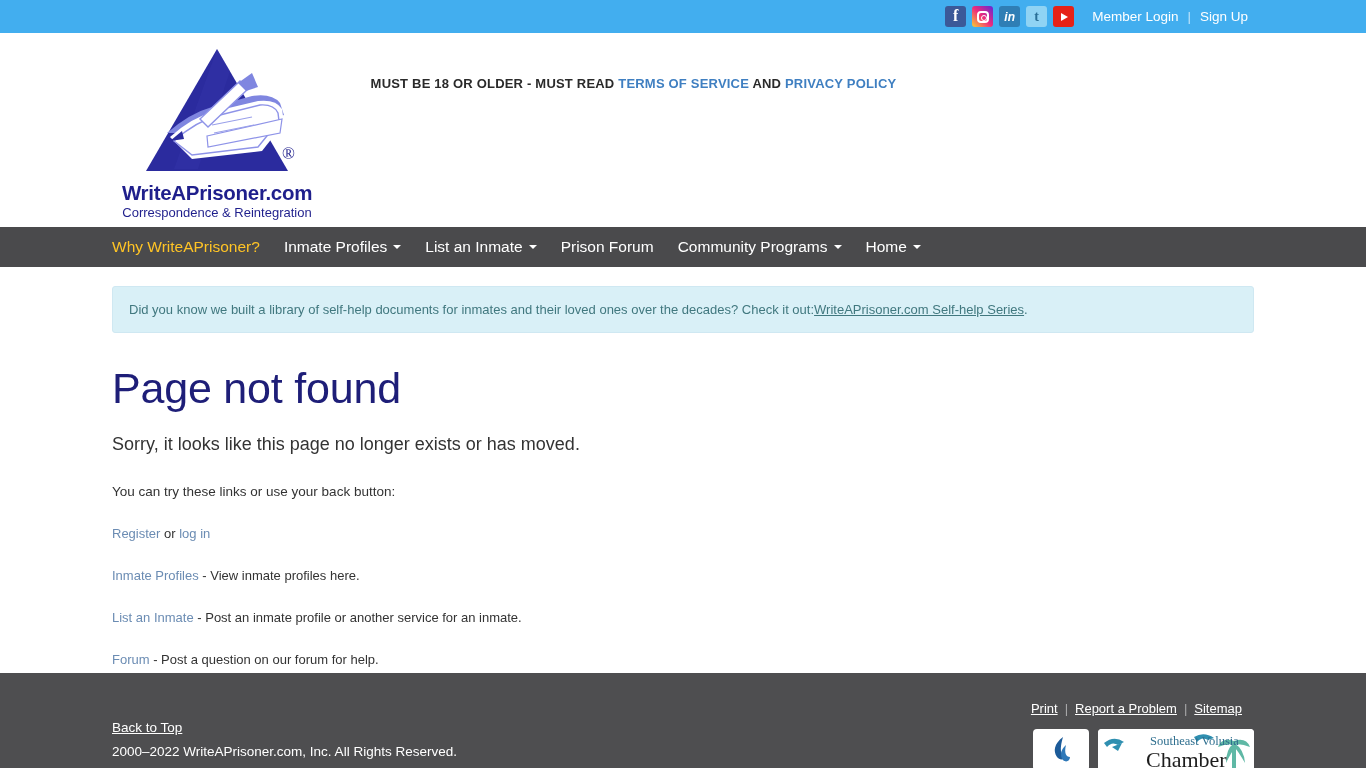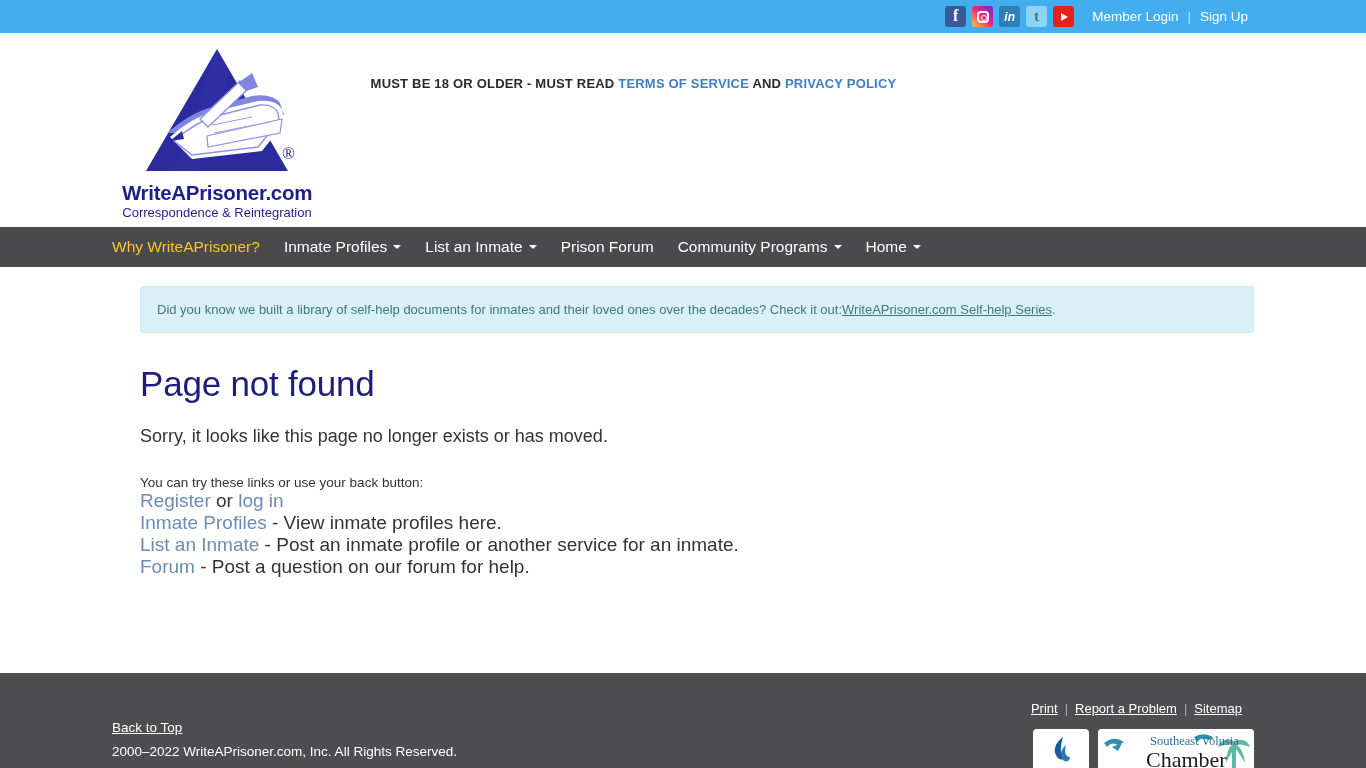--- a/index.html
+++ b/index.html
@@ -105,60 +105,61 @@
   .caret {
     display: inline-block;
     width: 0; height: 0;
     margin-left: 6px;
     border-left: 4.5px solid transparent;
     border-right: 4.5px solid transparent;
     border-top: 4.5px solid #ffffff;
   }
 
   
-  .content { background: #ffffff; padding-left: 28px; }
+  .content { background: #ffffff; }
   .notice {
     margin: 19px 112px 0 112px;
     background: #d9f0f7;
     border: 1px solid #cfe8f2;
     border-radius: 3px;
     padding: 12px 16px;
     font-size: 13px;
     color: #41787f;
     height: 47px;
     display: flex;
     align-items: center;
   }
   .notice a { color: #41787f; text-decoration: underline; }
 
   
   .main { padding: 0 112px; }
   h1.page-title {
     color: #1e1e78;
-    font-size: 35px;
+    font-size: 43px;
     font-weight: normal;
     margin: 32px 0 0 0;
     line-height: 1.1;
     letter-spacing: -0.2px;
   }
   .subtitle {
     font-size: 18px;
     color: #333333;
     margin-top: 22px;
     font-weight: normal;
     line-height: 1.15;
   }
   .lead {
     font-size: 13.5px;
     color: #333333;
     margin-top: 29px;
   }
   .link-row {
-    font-size: 19px;
+    font-size: 13px;
     color: #333333;
+    margin-top: 27px;
   }
   .link-row a, .lead a { color: #6b8cb3; text-decoration: none; }
 
   
   .footer {
     position: absolute;
     left: 0; right: 0; top: 673px;
     height: 95px;
     background: #4e4e50;
     color: #ffffff;

